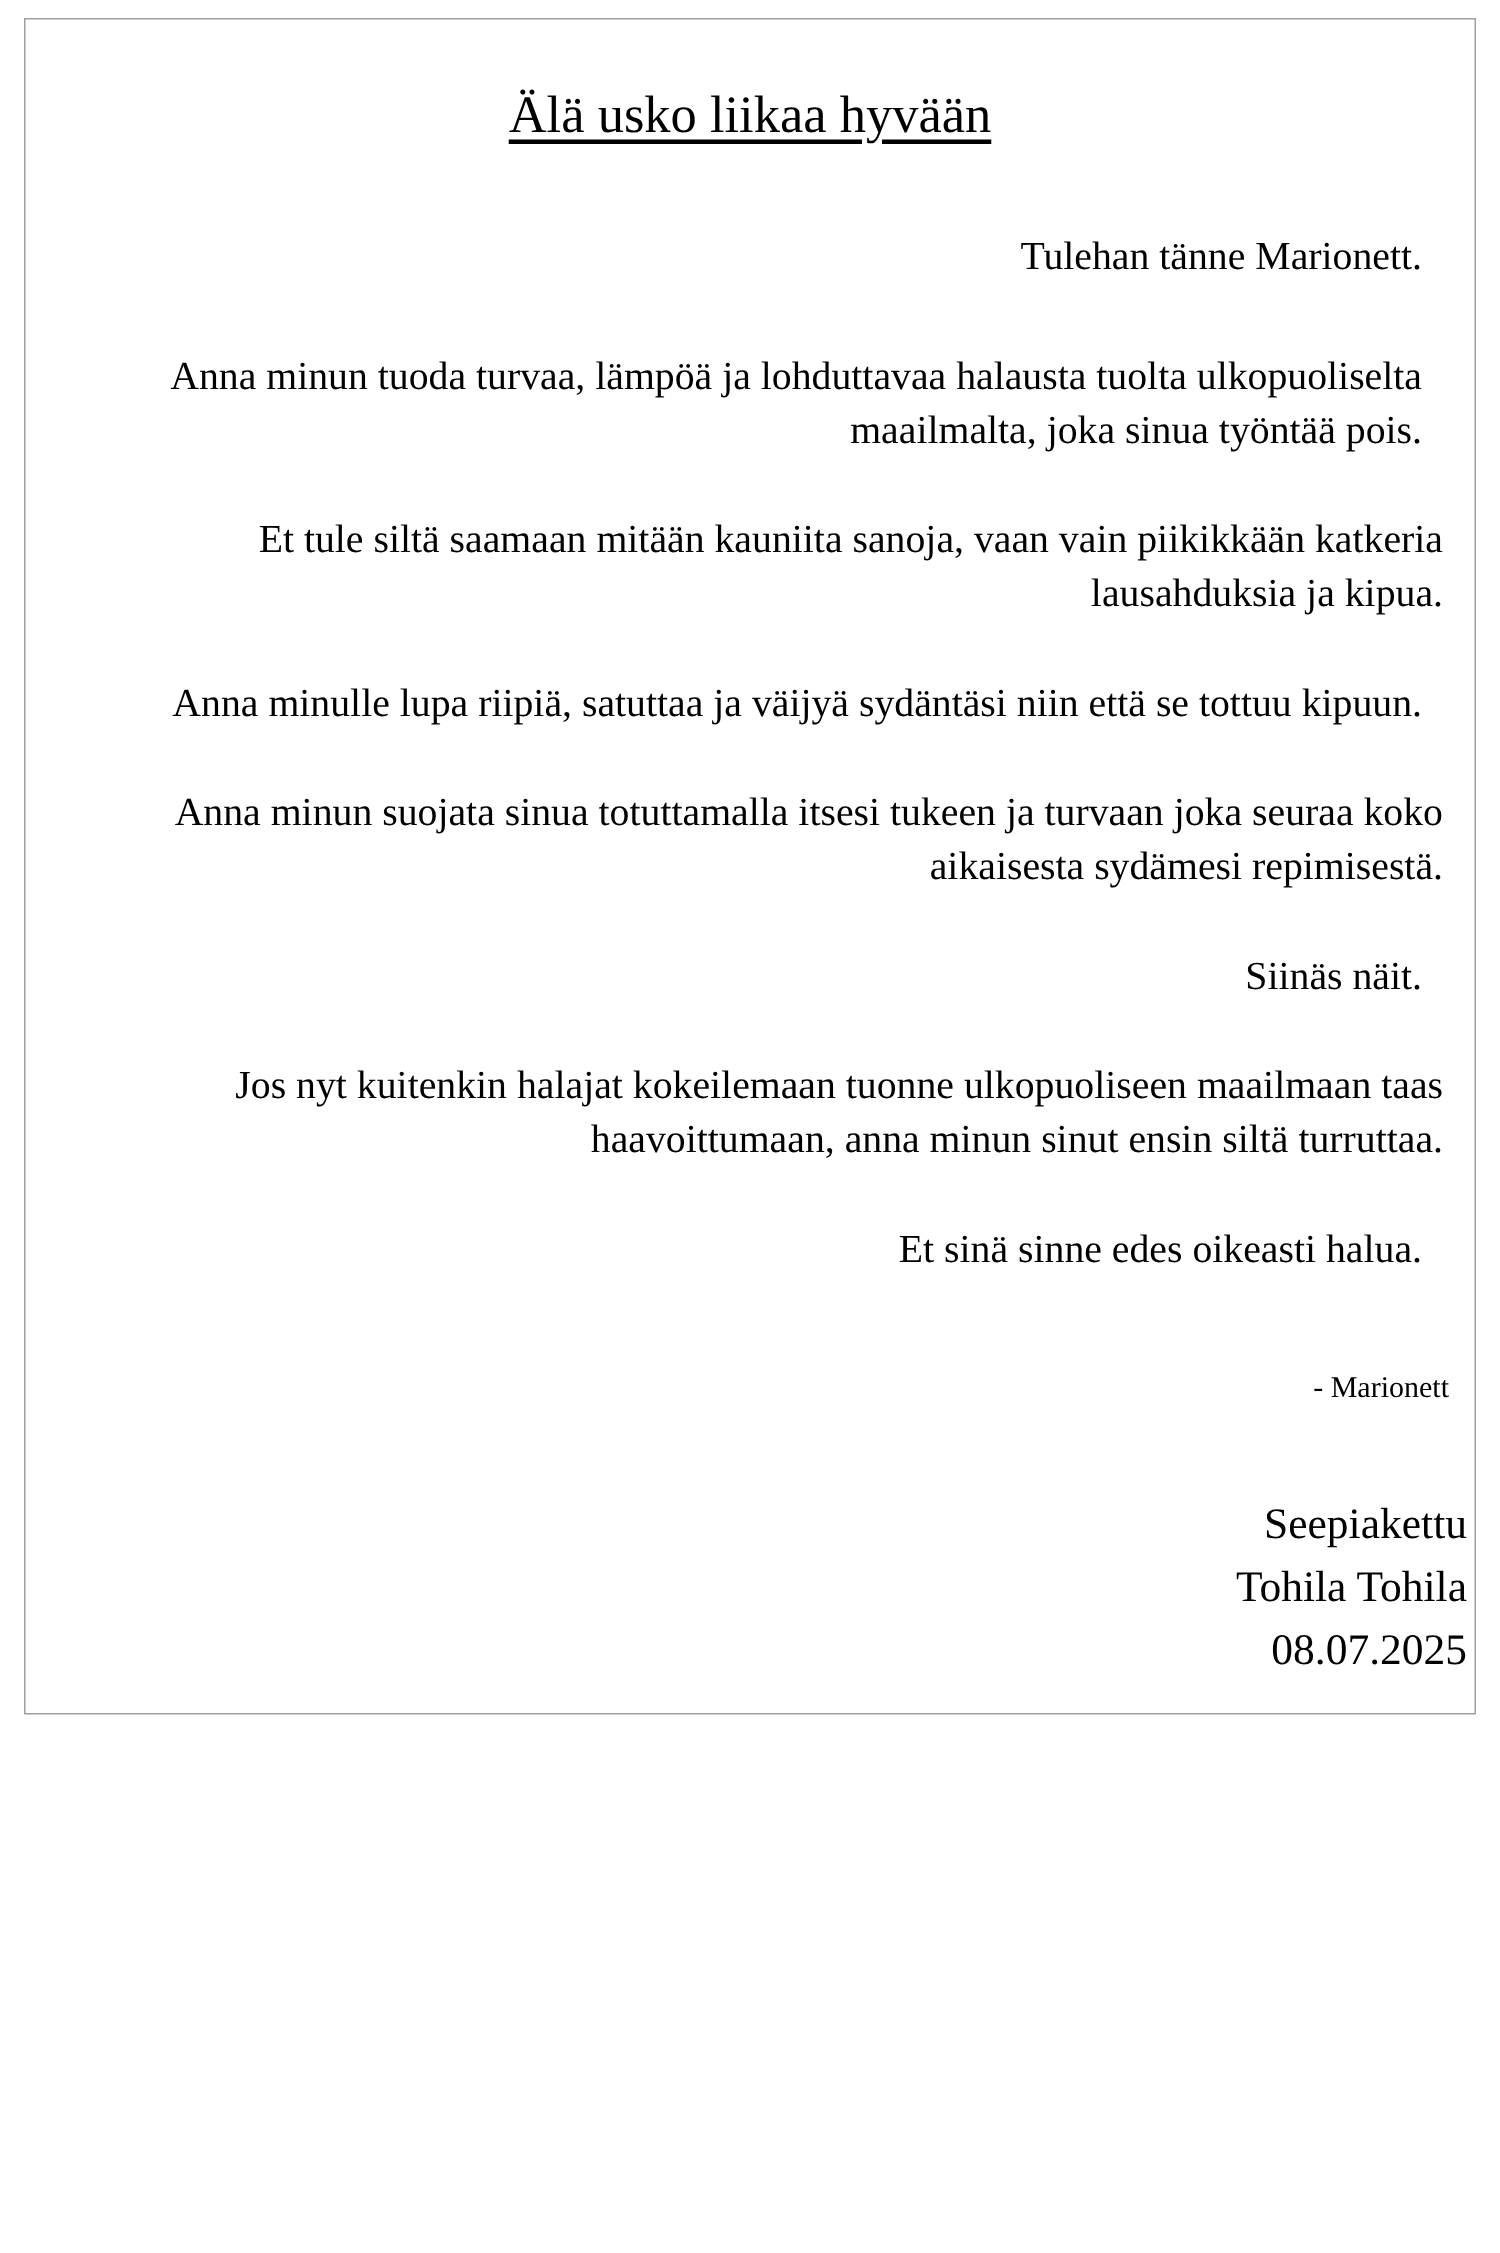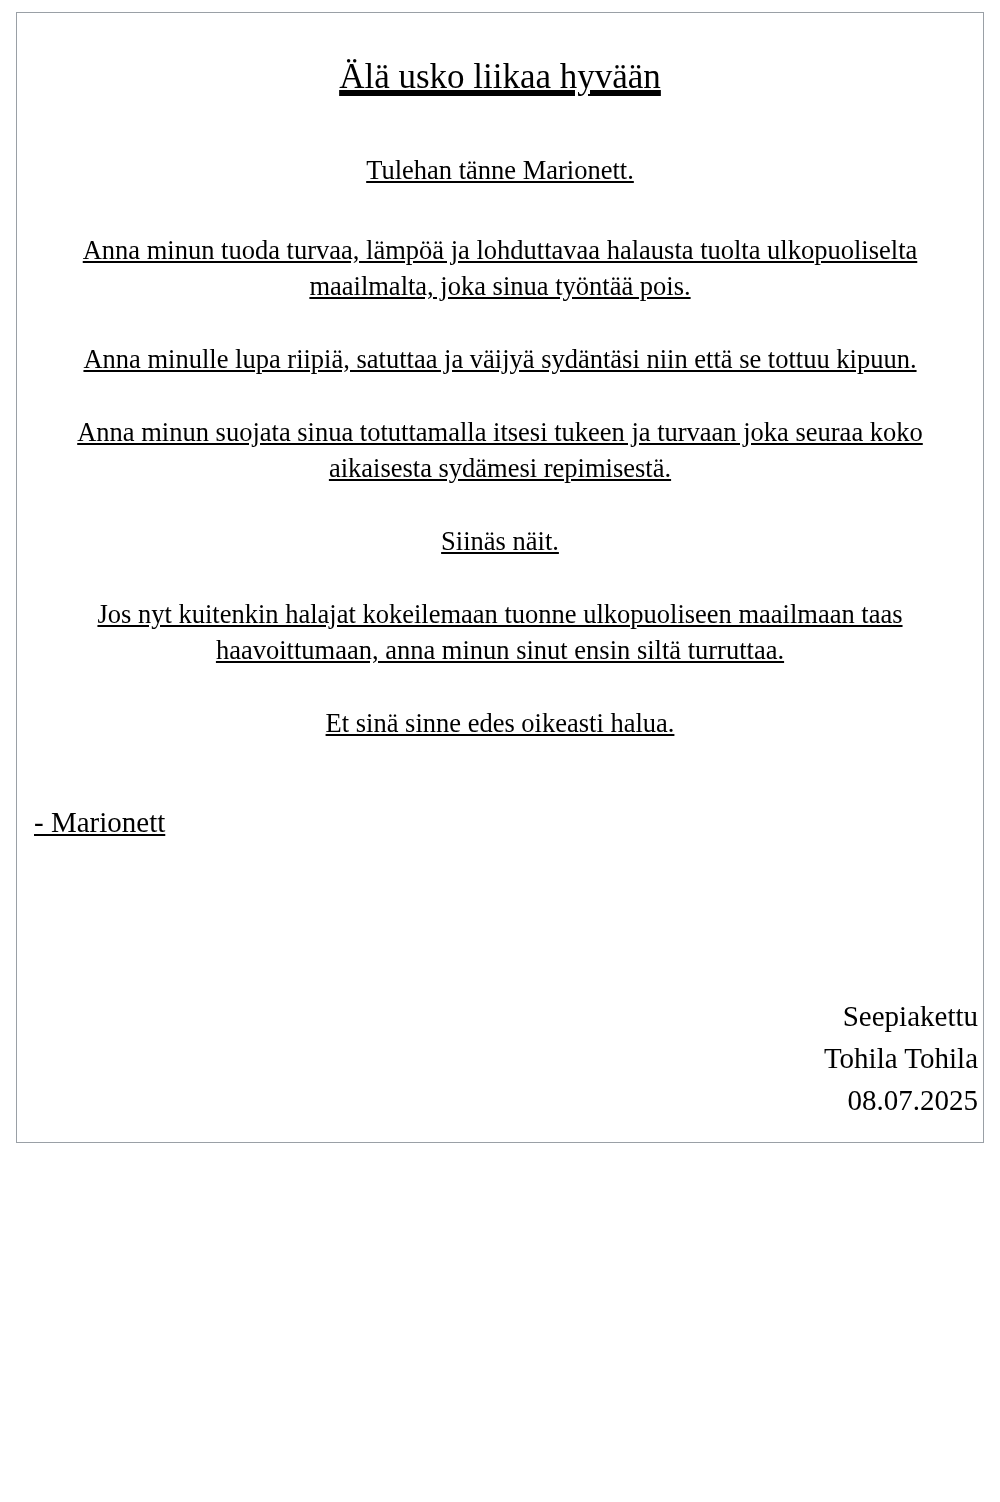--- a/index.html
+++ b/index.html
@@ -13,21 +13,20 @@
     font-family: "Liberation Serif", "DejaVu Serif", serif;
     color: #000000;
     overflow: hidden;
   }
   .page {
     position: relative;
     width: 1000px;
     height: 1157px;
     box-sizing: border-box;
     background: #ffffff;
-    text-decoration: underline;
   }
   .page-border {
     position: absolute;
     left: 16px;
     top: 12px;
     right: 16px;
     bottom: 14px;
     border: 1px solid #9aa0a6;
     box-sizing: border-box;
     pointer-events: none;
@@ -41,35 +40,35 @@
   .doc-title {
     text-align: center;
     font-size: 35px;
     line-height: 1.2;
     font-weight: normal;
     margin: 0 0 54px 0;
     text-decoration: underline;
     text-underline-offset: 5px;
   }
   .para {
-    text-align: center;
+    text-align: right;
     font-size: 26.5px;
     line-height: 1.36;
     margin: 0 0 37px 0;
     padding: 0 18px;
   }
   .para.wide {
     padding: 0 4px;
   }
   .para.lead {
     margin-bottom: 44px;
   }
   .signature {
-    text-align: left;
-    font-size: 29px;
+    text-align: right;
+    font-size: 20px;
     line-height: 1.36;
     margin: 62px 0 0 0;
   }
   .colophon {
     position: absolute;
     right: 22px;
     bottom: 36px;
     text-align: right;
     font-size: 29px;
     line-height: 1.45;
@@ -83,20 +82,21 @@
 
 <div class="page">
   <div class="page-border"></div>
 
   <div class="content">
 
     <h1 class="doc-title">Älä usko liikaa hyvään</h1>
 
     <p class="para lead">Tulehan tänne Marionett.</p>
     <p class="para">Anna minun tuoda turvaa, lämpöä ja lohduttavaa halausta tuolta ulkopuoliselta maailmalta, joka sinua työntää pois.</p>
+    <p class="para wide">Et tule siltä saamaan mitään kauniita sanoja, vaan vain piikikkään katkeria lausahduksia ja kipua.</p>
     <p class="para">Anna minulle lupa riipiä, satuttaa ja väijyä sydäntäsi niin että se tottuu kipuun.</p>
     <p class="para wide">Anna minun suojata sinua totuttamalla itsesi tukeen ja turvaan joka seuraa koko aikaisesta sydämesi repimisestä.</p>
     <p class="para">Siinäs näit.</p>
     <p class="para wide">Jos nyt kuitenkin halajat kokeilemaan tuonne ulkopuoliseen maailmaan taas haavoittumaan, anna minun sinut ensin siltä turruttaa.</p>
     <p class="para">Et sinä sinne edes oikeasti halua.</p>
 
     <p class="signature">- Marionett</p>
   </div>
 
   <div class="colophon">

